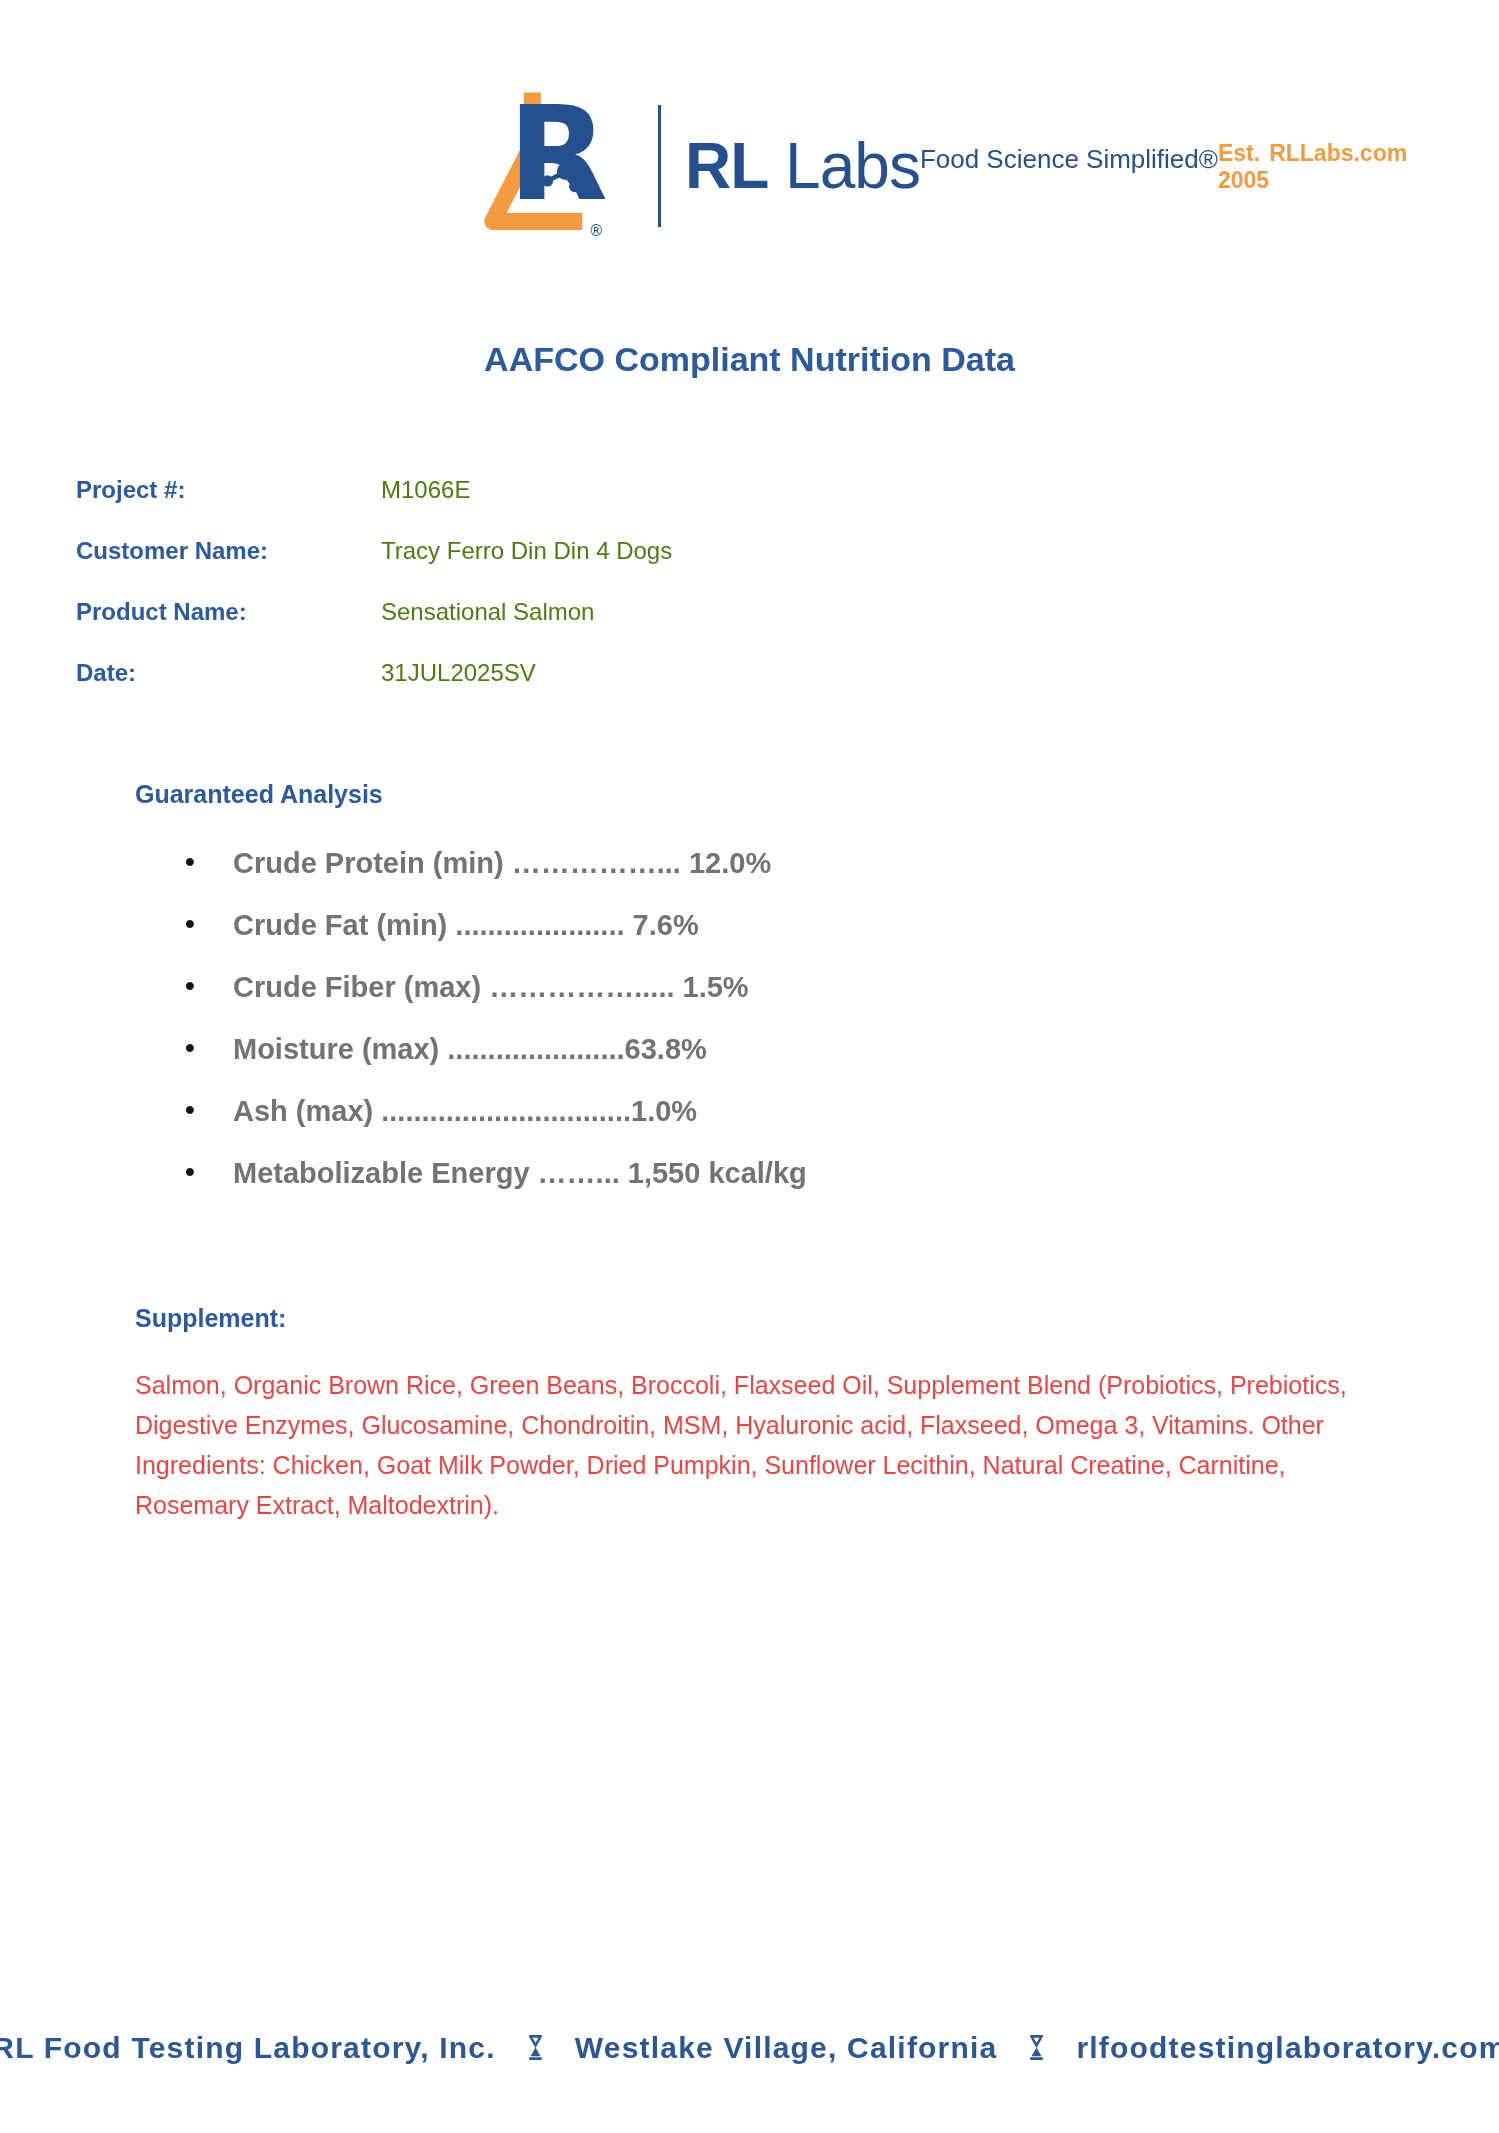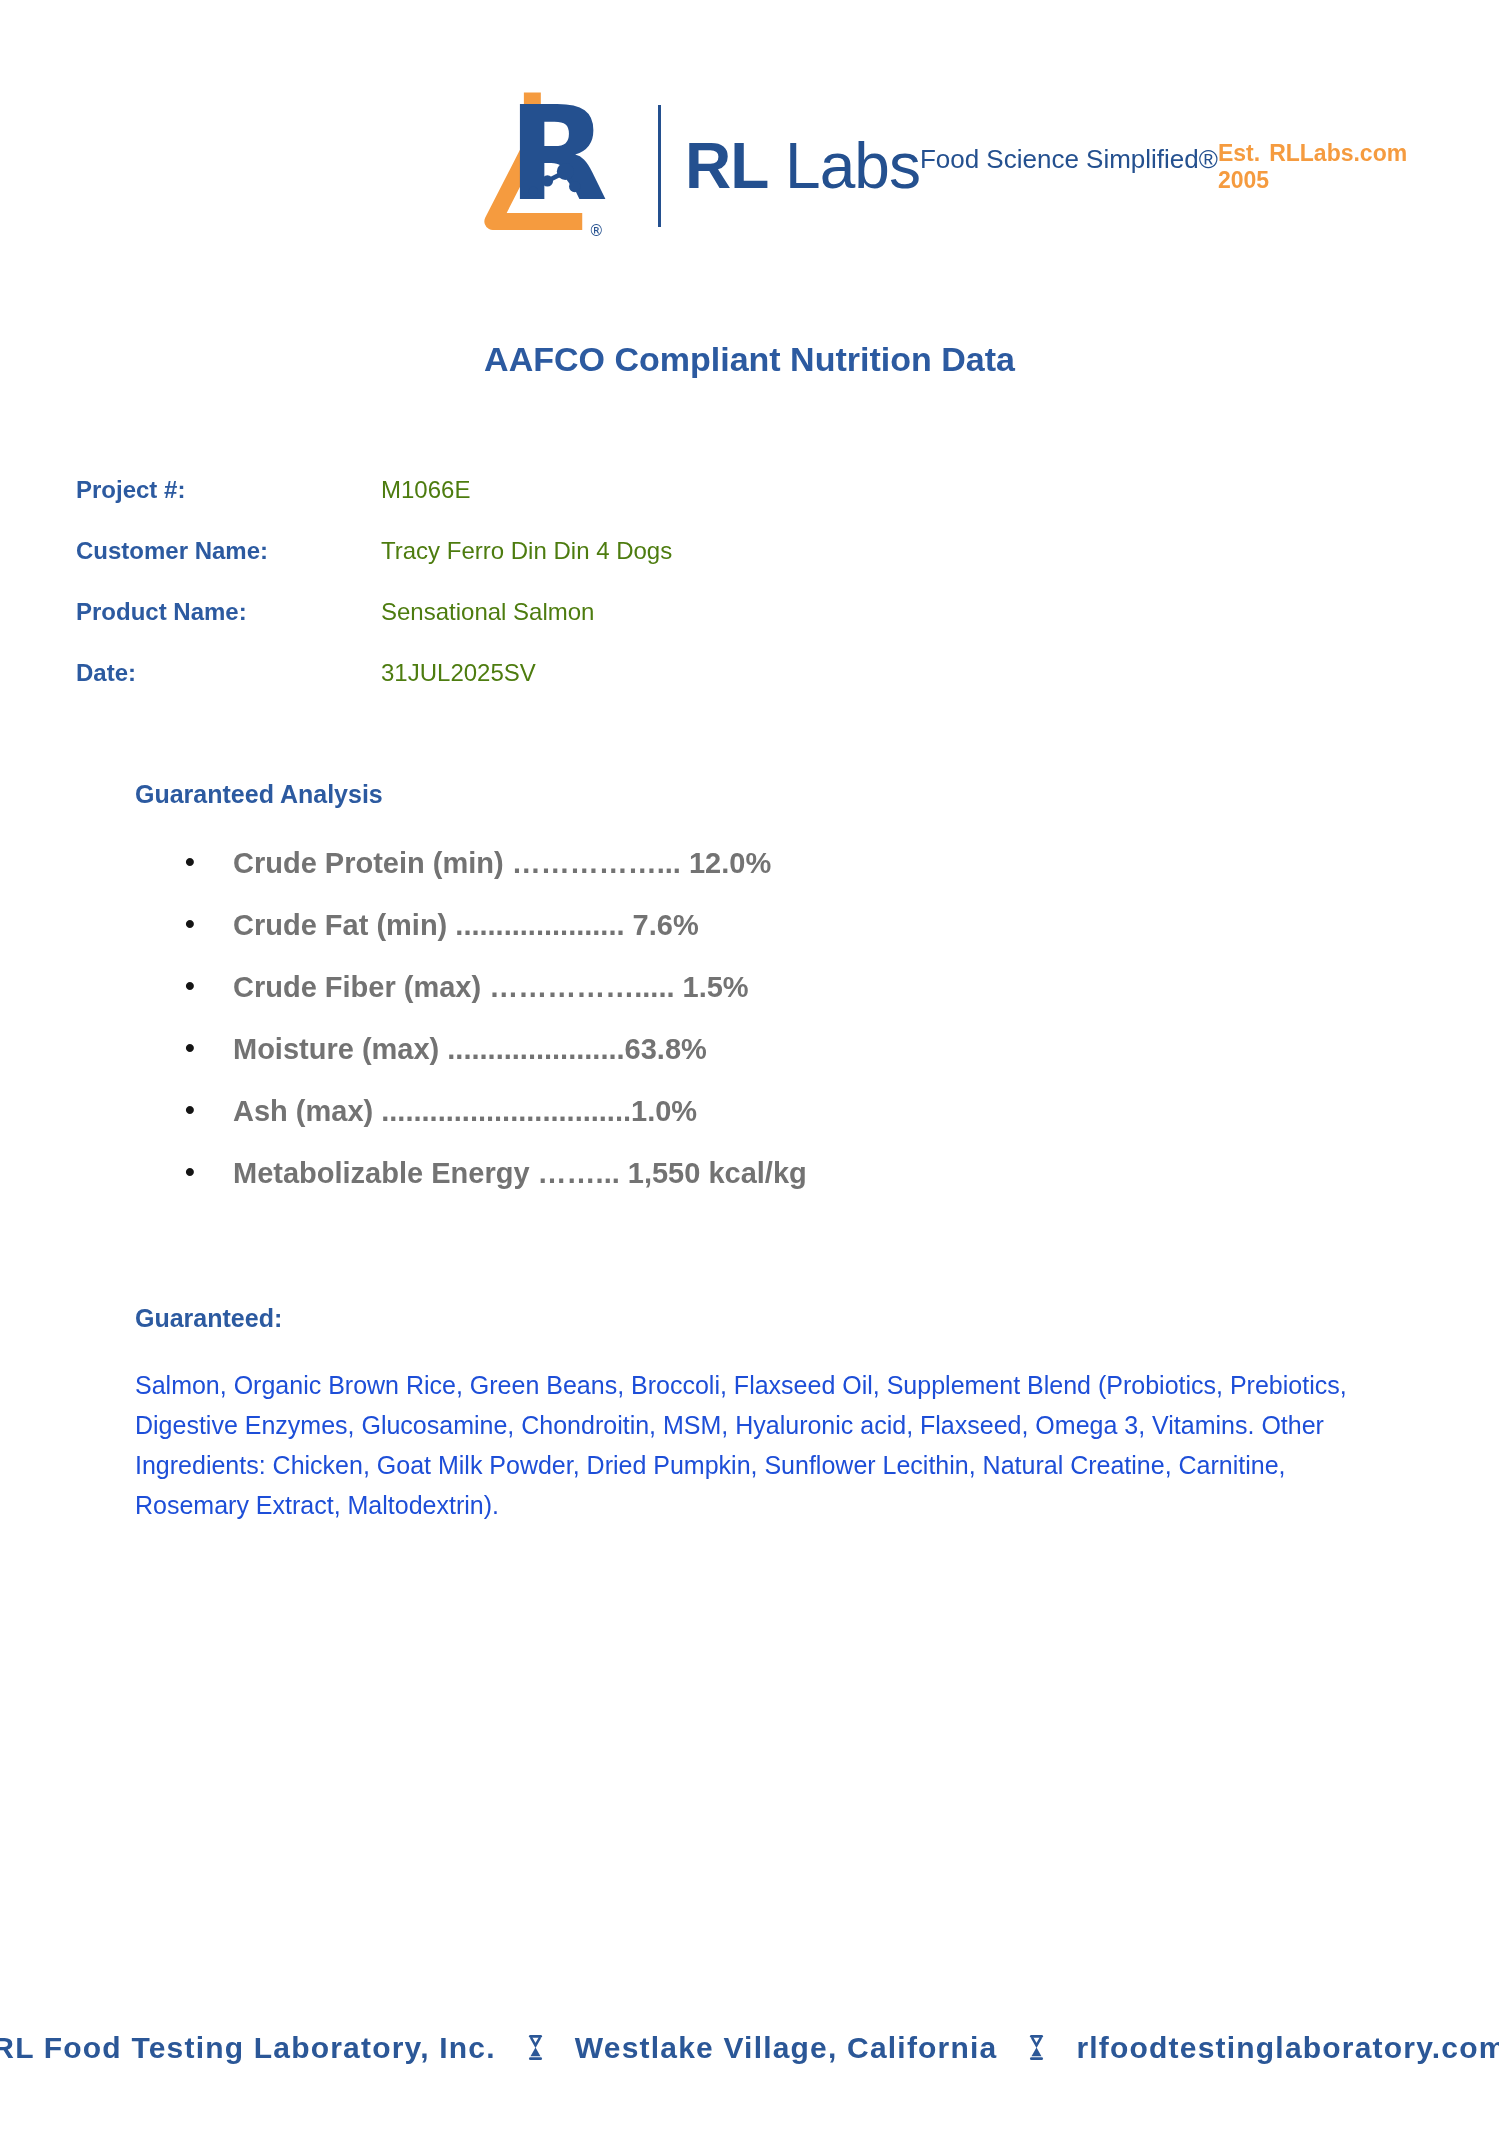--- a/index.html
+++ b/index.html
@@ -53,21 +53,21 @@
   }
   .ga-item::before{
     content:"•";
     position:absolute;left:50px;top:-2px;
     font-size:28px;color:#141414;
   }
 
   
   .ingredients{margin:116px 109px 0 135px;}
   .ingredients-text{
-    font-size:25px;line-height:40px;color:#1d4ed8;
+    font-size:25px;line-height:40px;color:#ef4444;
     margin:32px 0 0 0;
   }
 
   
   .footer{
     position:absolute;left:0;right:0;bottom:68px;
     display:flex;justify-content:center;align-items:center;gap:30px;
     color:#2b5797;font-weight:700;font-size:30px;
     letter-spacing:1.2px;white-space:nowrap;
   }
@@ -146,21 +146,21 @@
 
         <li class="ga-item">Moisture (max) ......................63.8%</li>
 
         <li class="ga-item">Ash (max) ...............................1.0%</li>
 
         <li class="ga-item">Metabolizable Energy ……... 1,550 kcal/kg</li>
       </ul>
   </section>
 
   <section class="ingredients">
-    <h2 class="section-heading">Guaranteed:</h2>
+    <h2 class="section-heading">Supplement:</h2>
     <p class="ingredients-text">Salmon, Organic Brown Rice, Green Beans, Broccoli, Flaxseed Oil, Supplement Blend (Probiotics, Prebiotics, Digestive Enzymes, Glucosamine, Chondroitin, MSM, Hyaluronic acid, Flaxseed, Omega 3, Vitamins. Other Ingredients: Chicken, Goat Milk Powder, Dried Pumpkin, Sunflower Lecithin, Natural Creatine, Carnitine, Rosemary Extract, Maltodextrin).</p>
   </section>
 
   <footer class="footer">
     <span>RL Food Testing Laboratory, Inc.</span>
     <span class="sep-icon">
       <svg width="19" height="27" viewBox="0 0 18 26" aria-hidden="true">
         <path d="M4,2.2 H14" stroke="#2b5797" stroke-width="2.6" fill="none" stroke-linecap="round"></path>
         <path d="M5,4 L9,11 L13,4" stroke="#2b5797" stroke-width="2.4" fill="none" stroke-linecap="round"></path>
         <path d="M9,13 L4.2,21.5 H13.8 Z" fill="#2b5797"></path>

